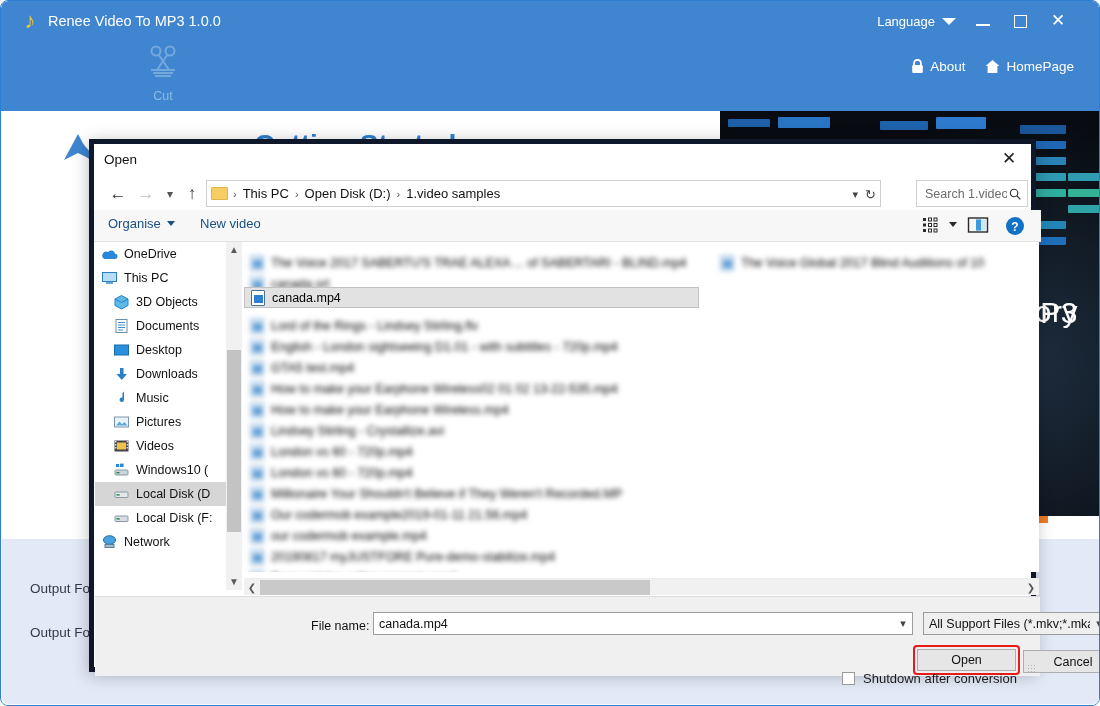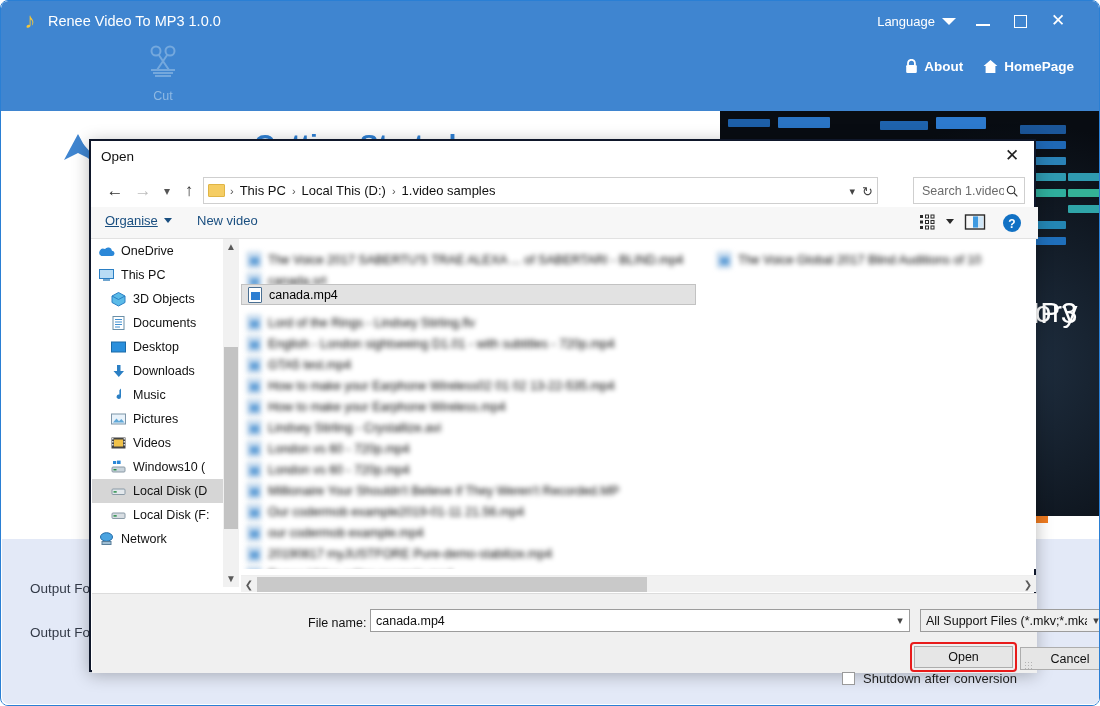--- a/index.html
+++ b/index.html
@@ -69,21 +69,21 @@
     margin: 15px auto 0 auto;
   }
   .square-glyph {
     display: block; width: 13px; height: 13px;
     border: 1.5px solid #fff; margin: 6px auto 0 auto;
   }
 
   #about-home {
     position: absolute; right: 27px; top: 58px;
     display: flex; align-items: center; gap: 20px;
-    color: #ffffff; font-size: 13.5px; font-weight: bold;
+    color: #ffffff; font-size: 13.5px;
   }
   .ah-item { display: flex; align-items: center; gap: 6px; cursor: pointer; }
 
   
   .tool-btn {
     position: absolute; top: 42px;
     width: 96px; text-align: center; cursor: pointer;
   }
   #tool-addfiles { left: 4px; }
   #tool-cut { left: 114px; }
@@ -148,21 +148,21 @@
     width: 13px; height: 13px; background: #fff;
     border: 1px solid #9a9a9a; cursor: pointer;
   }
 
   
   #open-dialog {
     position: absolute;
     left: 88px; top: 138px;
     width: 947px; height: 533px;
     background: #ffffff;
-    border: 2px solid #0f172a;
+    border: 5px solid #0f172a;
     box-shadow: 0 3px 16px rgba(0,0,0,.28);
     z-index: 30;
   }
   #dlg-title {
     position: absolute; left: 10px; top: 8px;
     font-size: 13.5px; color: #111;
   }
   #dlg-close {
     position: absolute; right: 0px; top: 0px;
     width: 44px; height: 30px; text-align: center; line-height: 30px;
@@ -217,21 +217,21 @@
   #search-input::placeholder { color: #6b6b6b; }
 
   
   #cmdbar {
     position: absolute; left: 0; top: 66px; width: 947px; height: 32px;
     background: #f7f7f7; border-bottom: 1px solid #e2e2e2;
   }
   #organise-btn {
     position: absolute; left: 14px; top: 6px;
     font-size: 13px; color: #1a4f80; cursor: pointer;
-    display: flex; align-items: center; gap: 6px; text-decoration: underline;
+    display: flex; align-items: center; gap: 6px;
   }
   .tiny-caret {
     width: 0; height: 0;
     border-left: 4px solid transparent; border-right: 4px solid transparent;
     border-top: 5px solid #1a4f80;
   }
   #newfolder-btn {
     position: absolute; left: 106px; top: 6px;
     font-size: 13px; color: #1a4f80; cursor: pointer;
   }
@@ -480,21 +480,21 @@
       <div class="nav-arrow" id="nav-back">←</div>
       <div class="nav-arrow" id="nav-fwd">→</div>
       <div class="nav-arrow" id="nav-recent">▾</div>
       <div class="nav-arrow" id="nav-up">↑</div>
 
       <div id="breadcrumb">
         <span class="folder-ico"></span>
         <span class="crumb-sep">›</span>
         <span class="crumb">This PC</span>
         <span class="crumb-sep">›</span>
-        <span class="crumb">Local This (D:)</span>
+        <span class="crumb">Open Disk (D:)</span>
         <span class="crumb-sep">›</span>
         <span class="crumb">1.video samples</span>
         <span id="crumb-caret">▾</span>
         <span id="refresh-btn">↻</span>
       </div>
 
       <div id="search-box">
         <input id="search-input" type="text" placeholder="Search 1.video samples" style="">
         <svg width="14" height="14" viewBox="0 0 14 14">
           <circle cx="5.8" cy="5.8" r="4.3" fill="none" stroke="#333" stroke-width="1.3"></circle>

